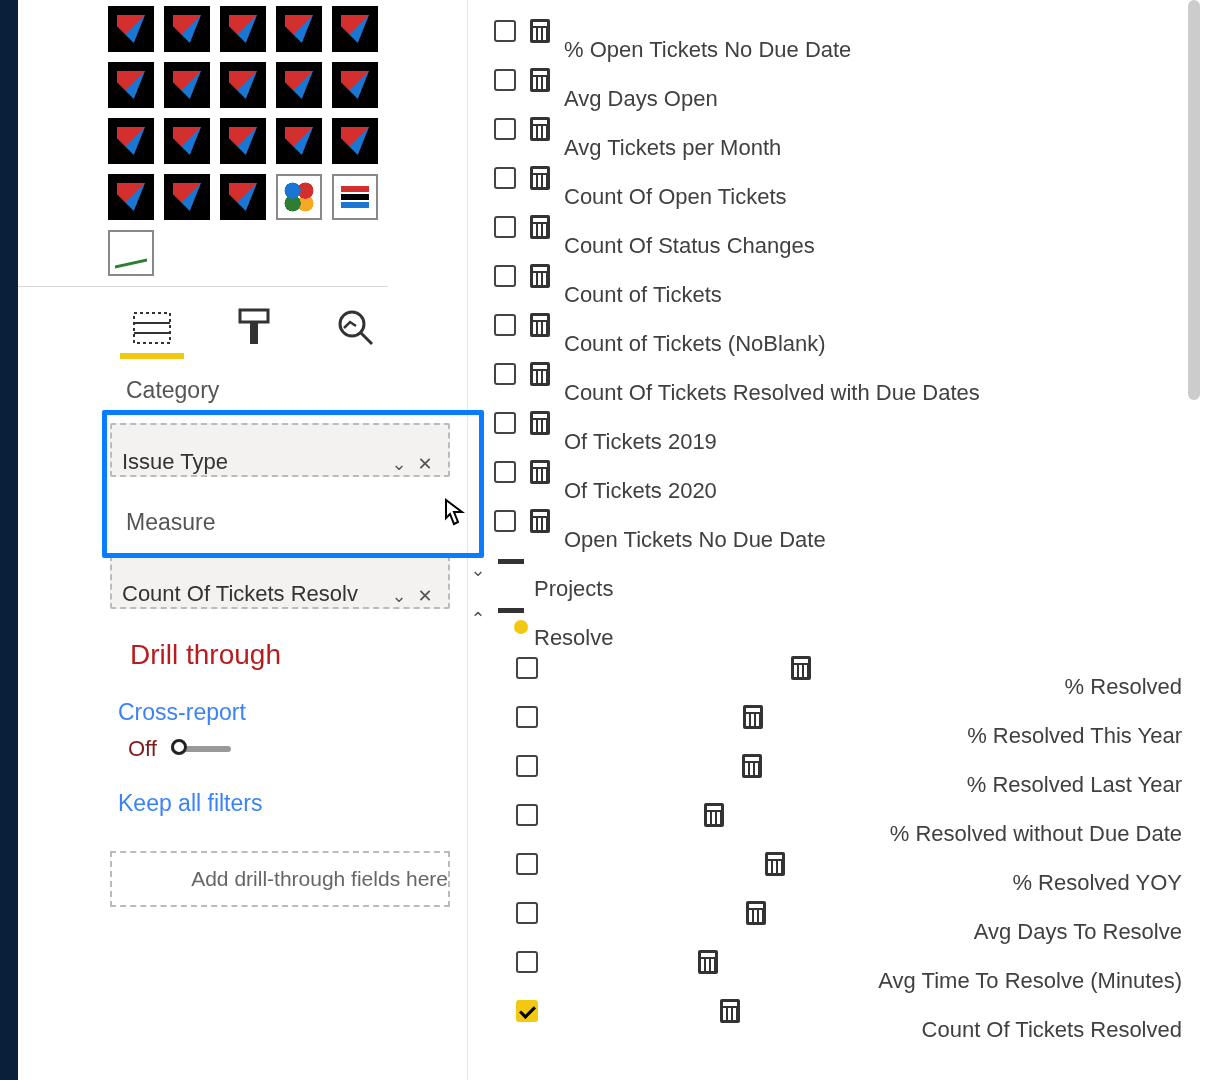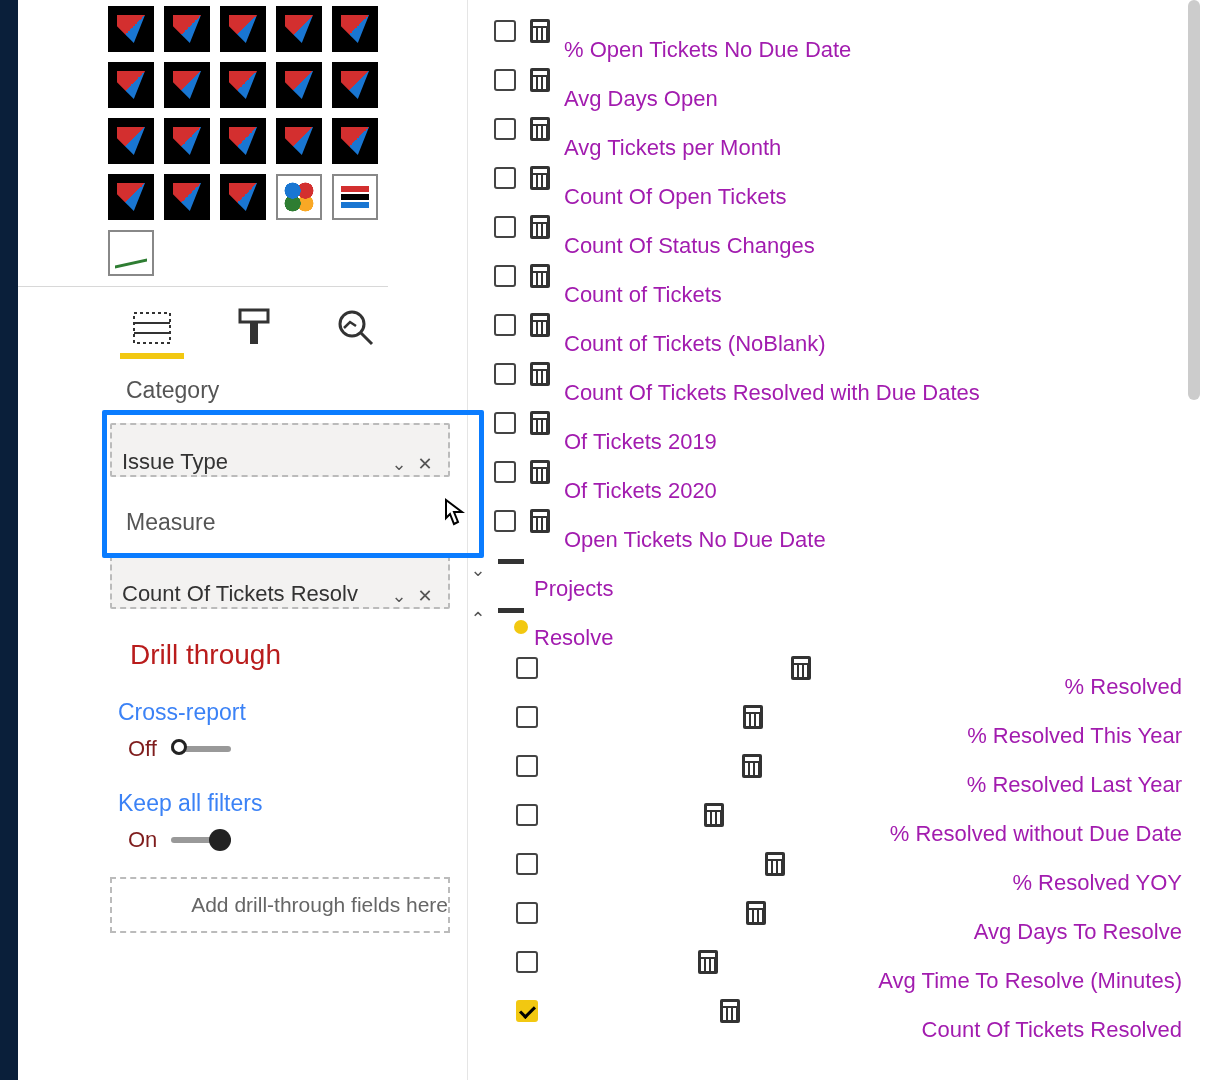--- a/index.html
+++ b/index.html
@@ -61,21 +61,21 @@
   .chk{width:22px;height:22px;border:2px solid #444;border-radius:3px;flex-shrink:0;}
   .chk.checked{background:#f2c811;border-color:#f2c811;position:relative;}
   .chk.checked::after{content:"";position:absolute;left:5px;top:1px;width:6px;height:12px;border:solid #000;border-width:0 3px 3px 0;transform:rotate(45deg);}
   .calc-icn{width:20px;height:24px;background:#333;border-radius:2px;flex-shrink:0;display:flex;flex-direction:column;padding:3px;gap:2px;}
   .calc-icn::before{content:"";height:4px;background:#fff;}
   .calc-icn::after{content:"";flex:1;background:repeating-linear-gradient(90deg,#fff 0 3px,#333 3px 5px),repeating-linear-gradient(0deg,#fff 0 3px,#333 3px 5px);}
   .tbl-icn{width:26px;height:22px;background:#333;flex-shrink:0;position:relative;}
   .tbl-icn::before{content:"";position:absolute;inset:5px 0 0 0;background:#fff;}
   .tbl-icn.badge::after{content:"";position:absolute;right:-4px;bottom:-4px;width:14px;height:14px;background:#f2c811;border-radius:50%;}
   .expand{width:20px;font-size:18px;color:#555;text-align:center;cursor:pointer;}
-  .fld-label{font-size:22px;color:#a21caf;margin-top:39px;}
+  .fld-label{font-size:22px;color:#404040;margin-top:39px;}
   .grp-row{display:flex;align-items:center;height:49px;padding-left:0;gap:10px;}
 </style>
 </head>
 <body>
 
 <div class="left-stripe"></div>
 <div class="wrap">
 
   <div class="viz-pane">
 
@@ -142,26 +142,20 @@
 
     <div class="drill-h">Drill through</div>
     <div class="drill-label">Cross-report</div>
     <div class="toggle">
       <span>Off</span>
       <div class="switch">
           <div class="knob off"></div>
         </div>
     </div>
     <div class="drill-label">Keep all filters</div>
-    <div class="toggle">
-      <span>On</span>
-      <div class="switch">
-          <div class="knob on"></div>
-        </div>
-    </div>
 
     <div class="drop-zone">
       <span>Add drill-through fields here</span>
     </div>
 
   </div>
 
   <div class="fields-pane" id="fields-pane">
 
   <div class="fld-row">

